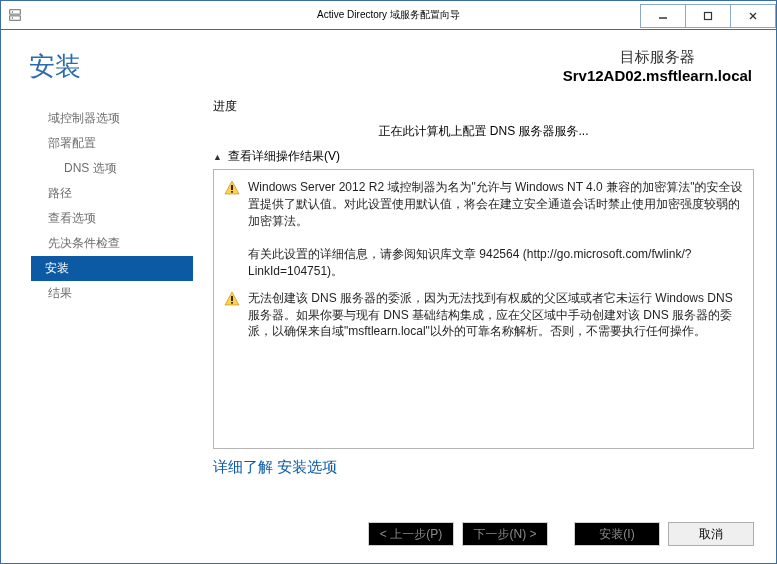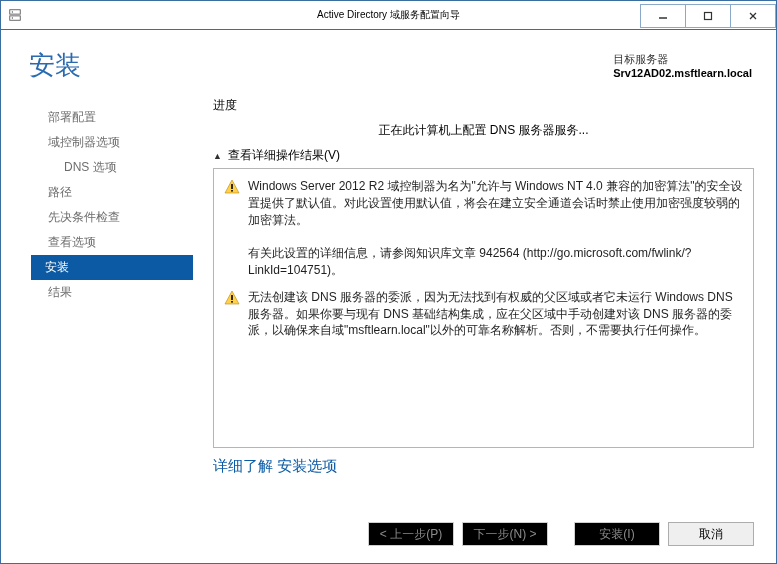--- a/index.html
+++ b/index.html
@@ -6,21 +6,21 @@
   .window{width:777px;height:564px;border:1px solid #3a6ea0;box-sizing:border-box;position:relative;display:flex;flex-direction:column;background:#fff}
   .titlebar{height:28px;background:#fff;display:flex;align-items:center;border-bottom:1px solid #3a6ea0;position:relative}
   .titlebar .sysicon{width:28px;height:28px;display:flex;align-items:center;justify-content:center;color:#444}
   .titlebar .title{position:absolute;left:50%;transform:translateX(-50%);font-size:10px;color:#000}
   .titlebar .ctrls{margin-left:auto;display:flex;height:22px;margin-right:0}
   .titlebar .ctrls .b{width:44px;height:22px;border:1px solid #8aa8c8;display:flex;align-items:center;justify-content:center;background:#fff;margin-left:-1px;color:#333}
   .titlebar .ctrls .b.first{margin-left:0}
   .titlebar .ctrls .b svg{display:block}
   .header{display:flex;align-items:center;justify-content:space-between;padding:18px 24px 6px 28px}
   .header .h1{font-size:26px;color:#2a6bb0;font-weight:400}
-  .header .srv{text-align:left;font-size:11px;color:#444}
+  .header .srv{text-align:center;font-size:15px;color:#444}
   .header .srv .b1{display:block;color:#333}
   .header .srv .b2{display:block;font-weight:bold;color:#000}
   .body{flex:1;display:flex;overflow:hidden;padding:0 0 0 0}
   .sidebar{width:190px;padding:16px 0 0 36px;box-sizing:border-box}
   .sidebar .item{display:block;padding:4px 8px 4px 8px;font-size:12px;color:#6d6d6d;margin-left:3px}
   .sidebar .item.sub{padding-left:24px}
   .sidebar .item.active{background:#0d5aa4;color:#fff;margin-left:-6px;padding-left:14px;margin-right:-2px}
   .main{flex:1;display:flex;flex-direction:column;padding:8px 22px 0 22px;box-sizing:border-box}
   .progress-lbl{font-size:12px;color:#000;margin-bottom:6px}
   .progress-msg{text-align:center;font-size:12px;margin:2px 0 8px 0}
@@ -74,26 +74,26 @@
   <div class="header">
     <div class="h1">安装</div>
     <div class="srv">
       <span class="b1">目标服务器</span>
       <span class="b2">Srv12AD02.msftlearn.local</span>
     </div>
   </div>
 
   <div class="body">
     <div class="sidebar" id="sidebar">
+        <div class="item">域控制器选项</div>
         <div class="item">部署配置</div>
-        <div class="item">域控制器选项</div>
         <div class="item sub">DNS 选项</div>
         <div class="item">路径</div>
+        <div class="item">查看选项</div>
         <div class="item">先决条件检查</div>
-        <div class="item">查看选项</div>
         <div class="item active">安装</div>
         <div class="item">结果</div>
       </div>
     <div class="main">
       <div class="progress-lbl">进度</div>
       <div class="progress-msg">正在此计算机上配置 DNS 服务器服务...</div>
       <div class="expander">
         <span class="caret">▲</span>
         <span>查看详细操作结果(V)</span>
       </div>

